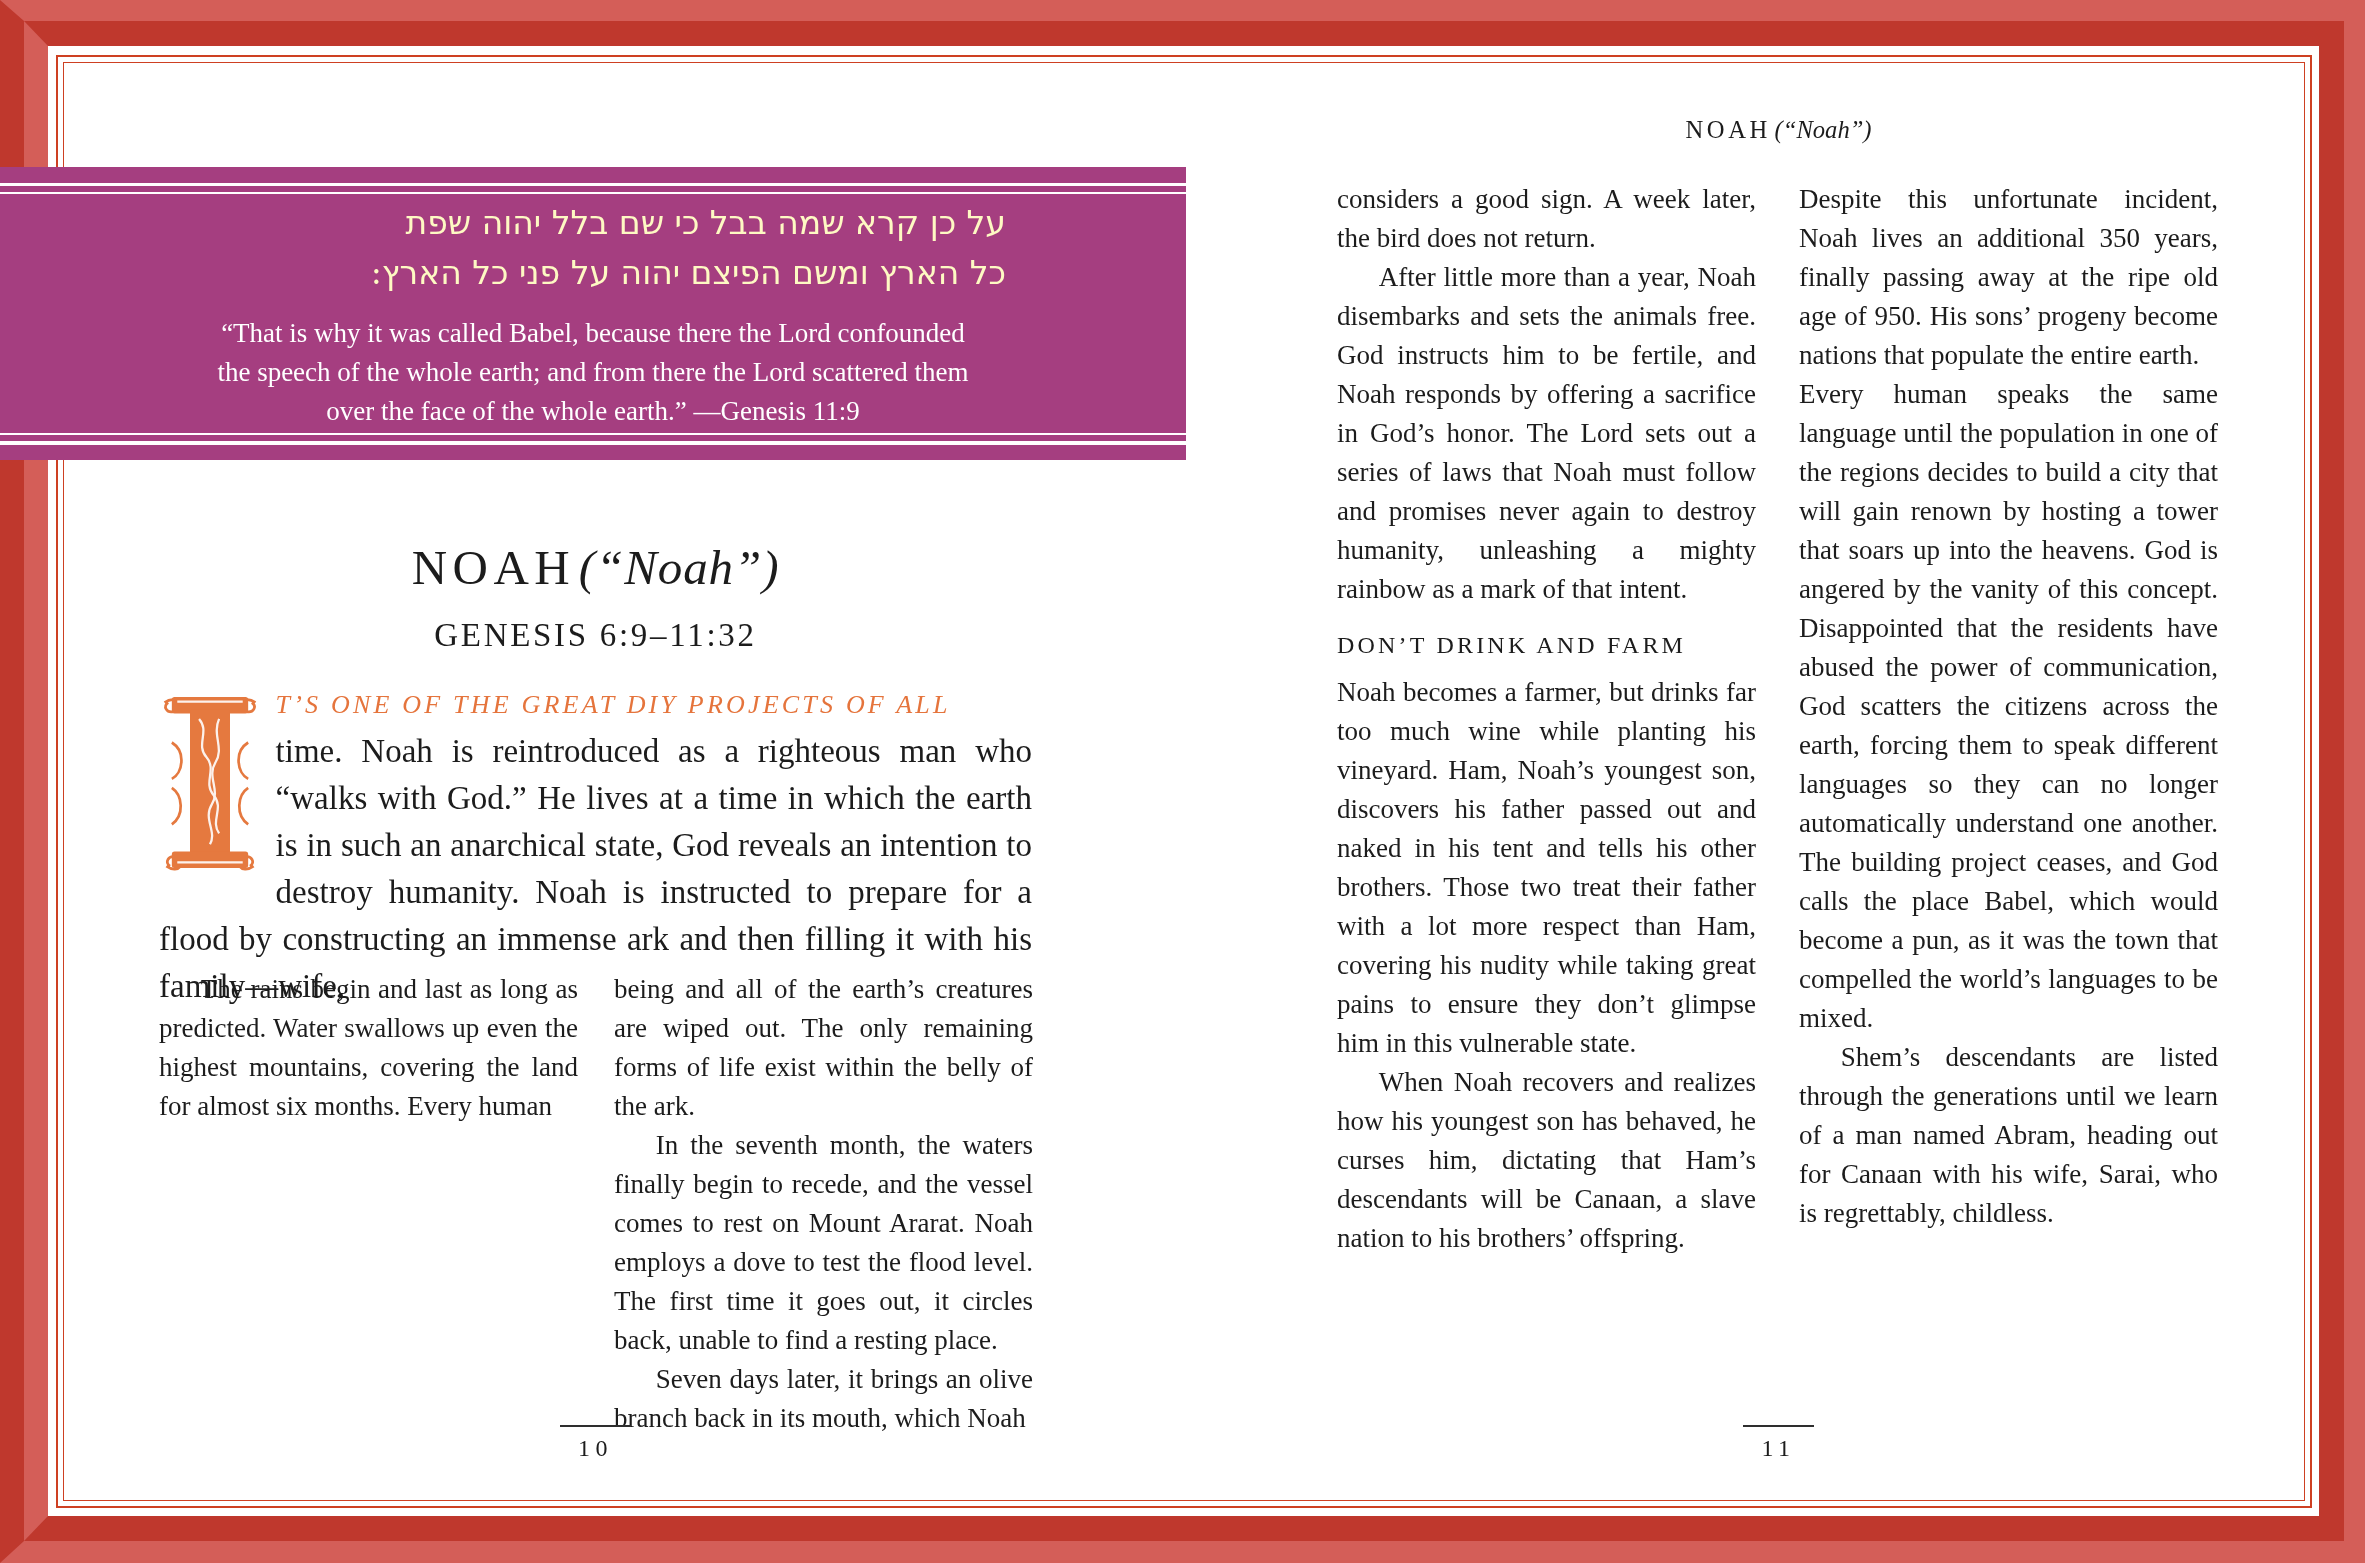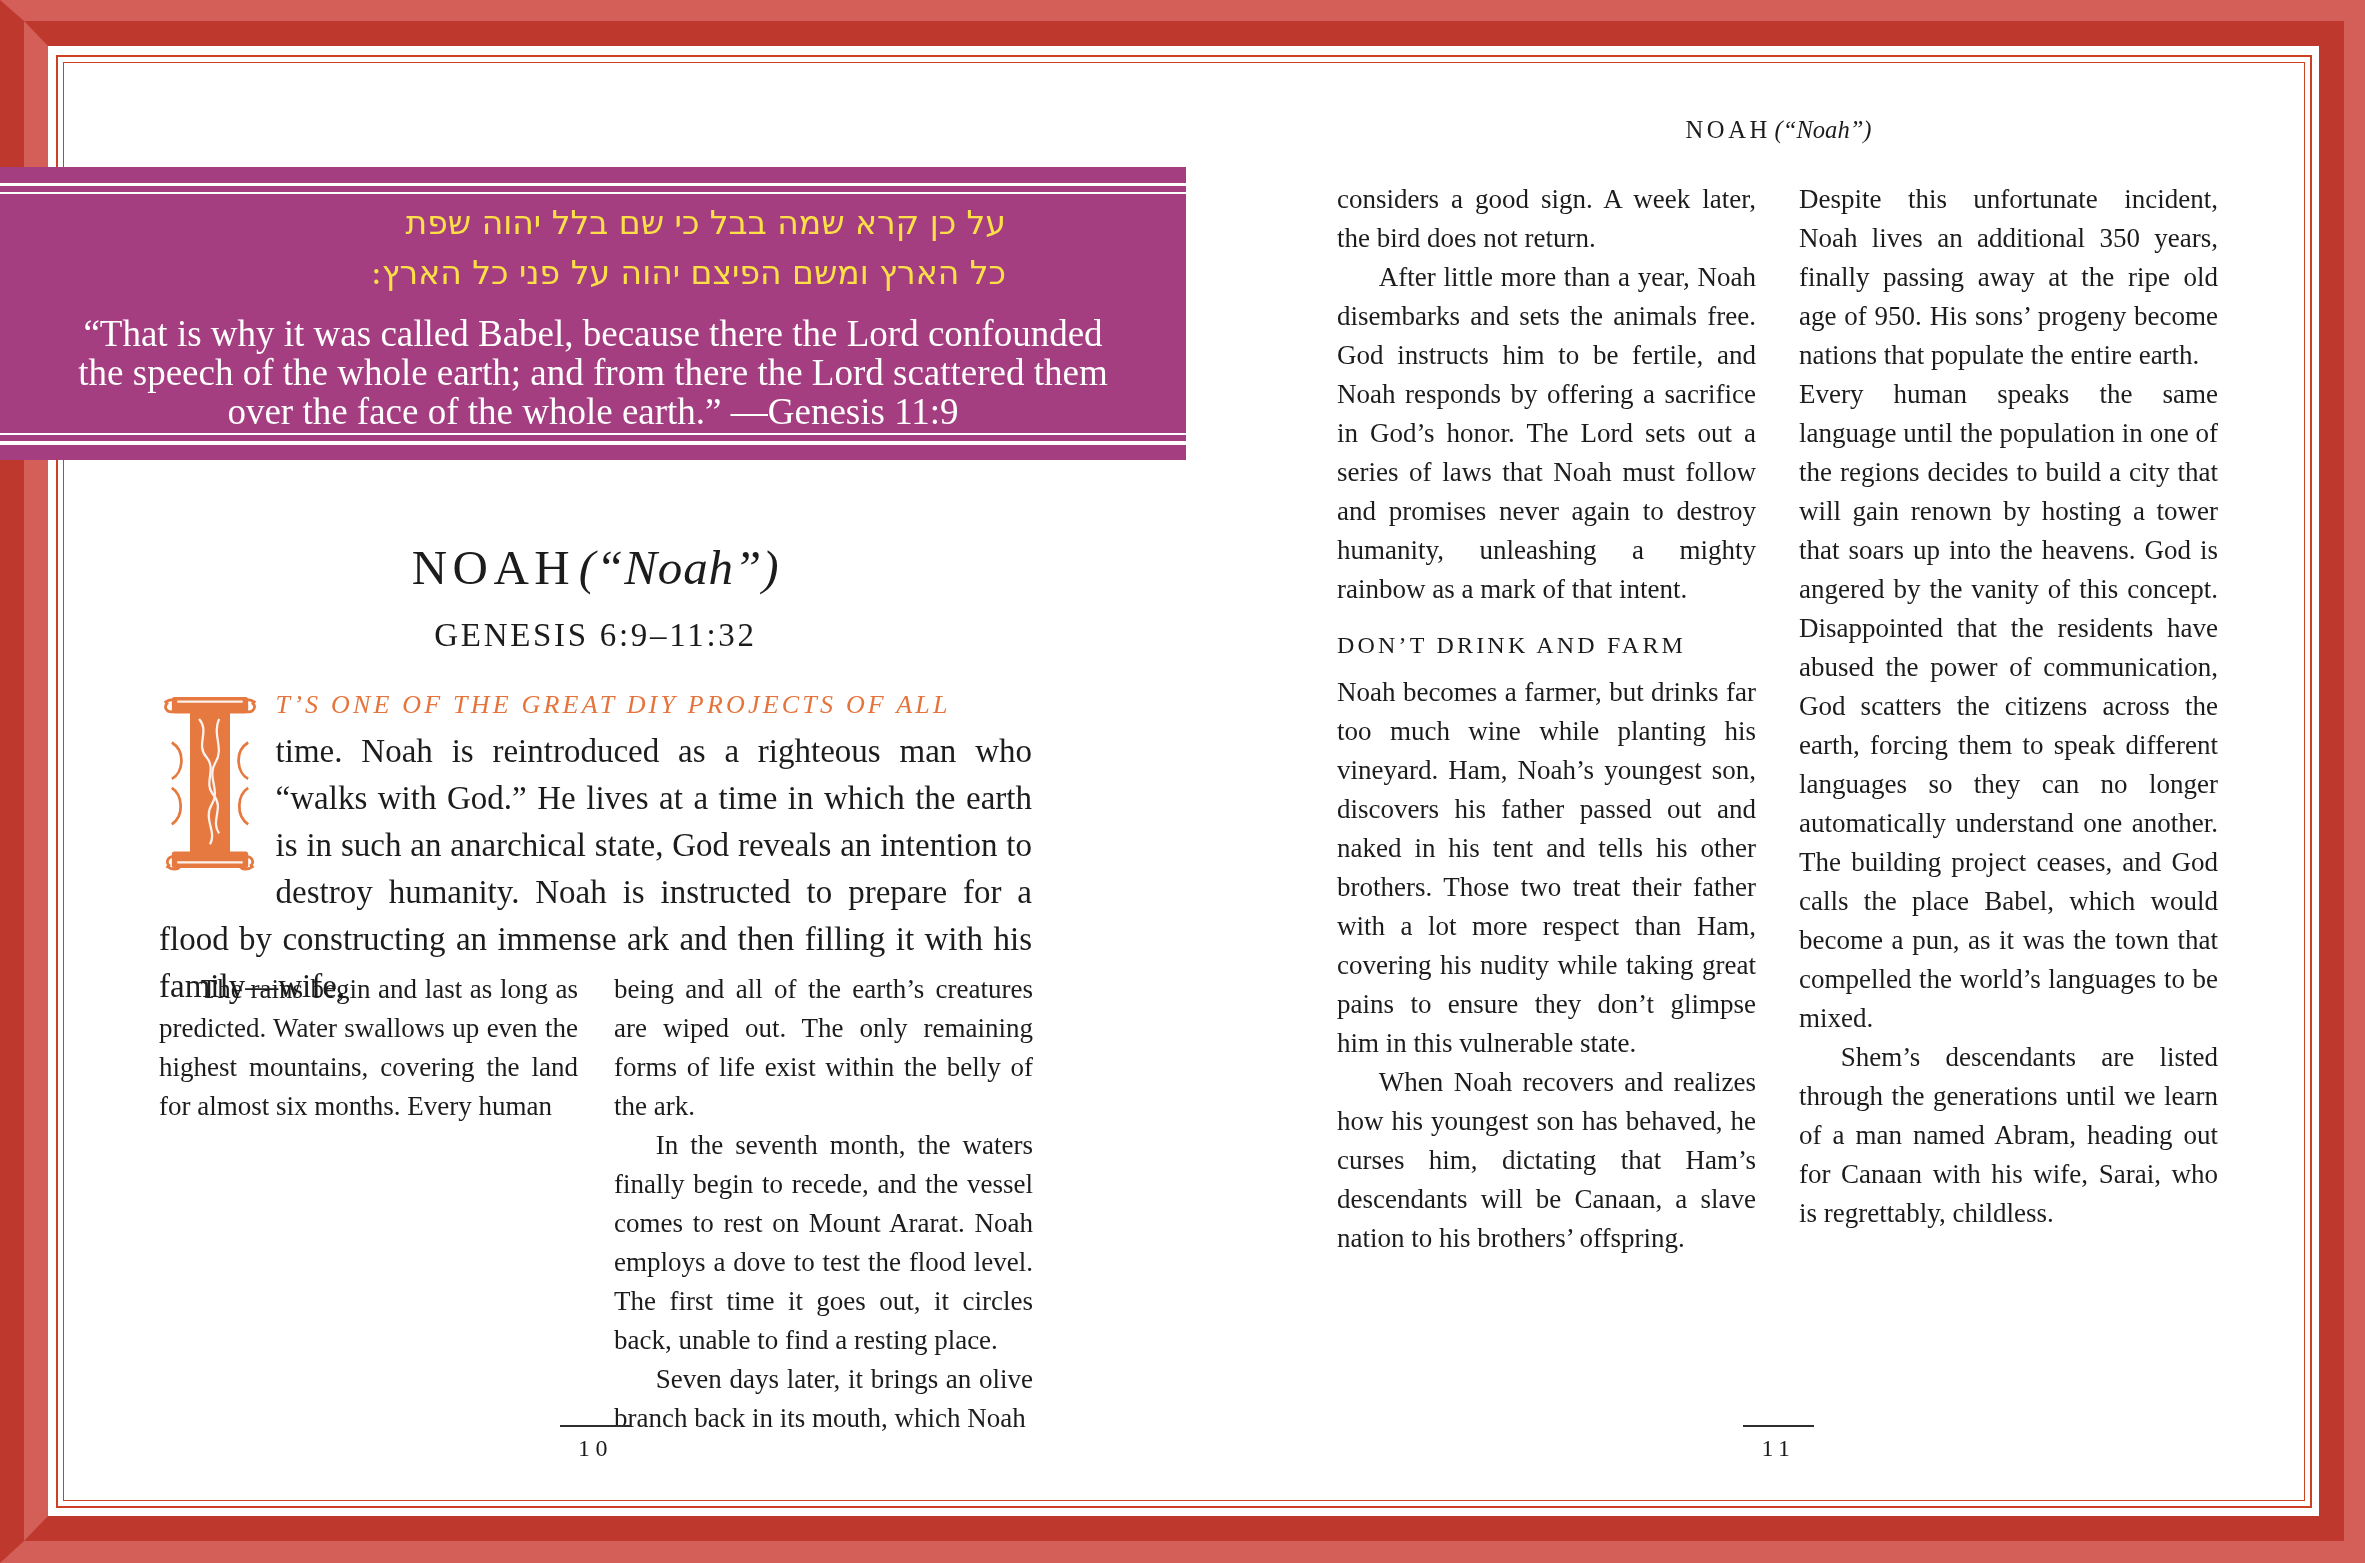--- a/index.html
+++ b/index.html
@@ -23,24 +23,24 @@
       border:1.8px solid var(--rule-red);}
 
   
   .banner{position:absolute;left:0;top:167px;width:1186px;height:293px;background:var(--purple);z-index:5;}
   .banner .stripe{position:absolute;left:0;right:0;background:#ffffff;}
   .stripe.t1{top:15.5px;height:3.6px;}
   .stripe.t2{top:24.6px;height:2.7px;}
   .stripe.b1{bottom:24.6px;height:2.7px;}
   .stripe.b2{bottom:15.5px;height:3.6px;}
   .banner-content{position:absolute;left:0;right:0;top:31px;}
-  .hebrew{direction:rtl;text-align:right;padding-right:180px;color:#fde047;
+  .hebrew{direction:rtl;text-align:right;padding-right:180px;color:#fef9c3;
       font-family:"DejaVu Serif","DejaVu Sans",serif;font-size:33px;line-height:50px;}
   .quote-block{margin-top:16.4px;text-align:center;color:#ffffff;}
-  .quote-line{font-size:37px;line-height:39px;}
+  .quote-line{font-size:27px;line-height:39px;}
 
   
   .lp-title{position:absolute;left:159px;top:539px;width:873px;text-align:center;}
   .title-caps{font-size:49px;letter-spacing:5.5px;}
   .title-paren{font-size:49px;font-style:italic;letter-spacing:0.9px;}
   .lp-subtitle{position:absolute;left:159px;top:617px;width:873px;text-align:center;
       font-size:33px;letter-spacing:2.7px;}
 
   .intro{position:absolute;left:159px;top:681px;width:873px;
       font-size:33px;line-height:47px;text-align:justify;}

